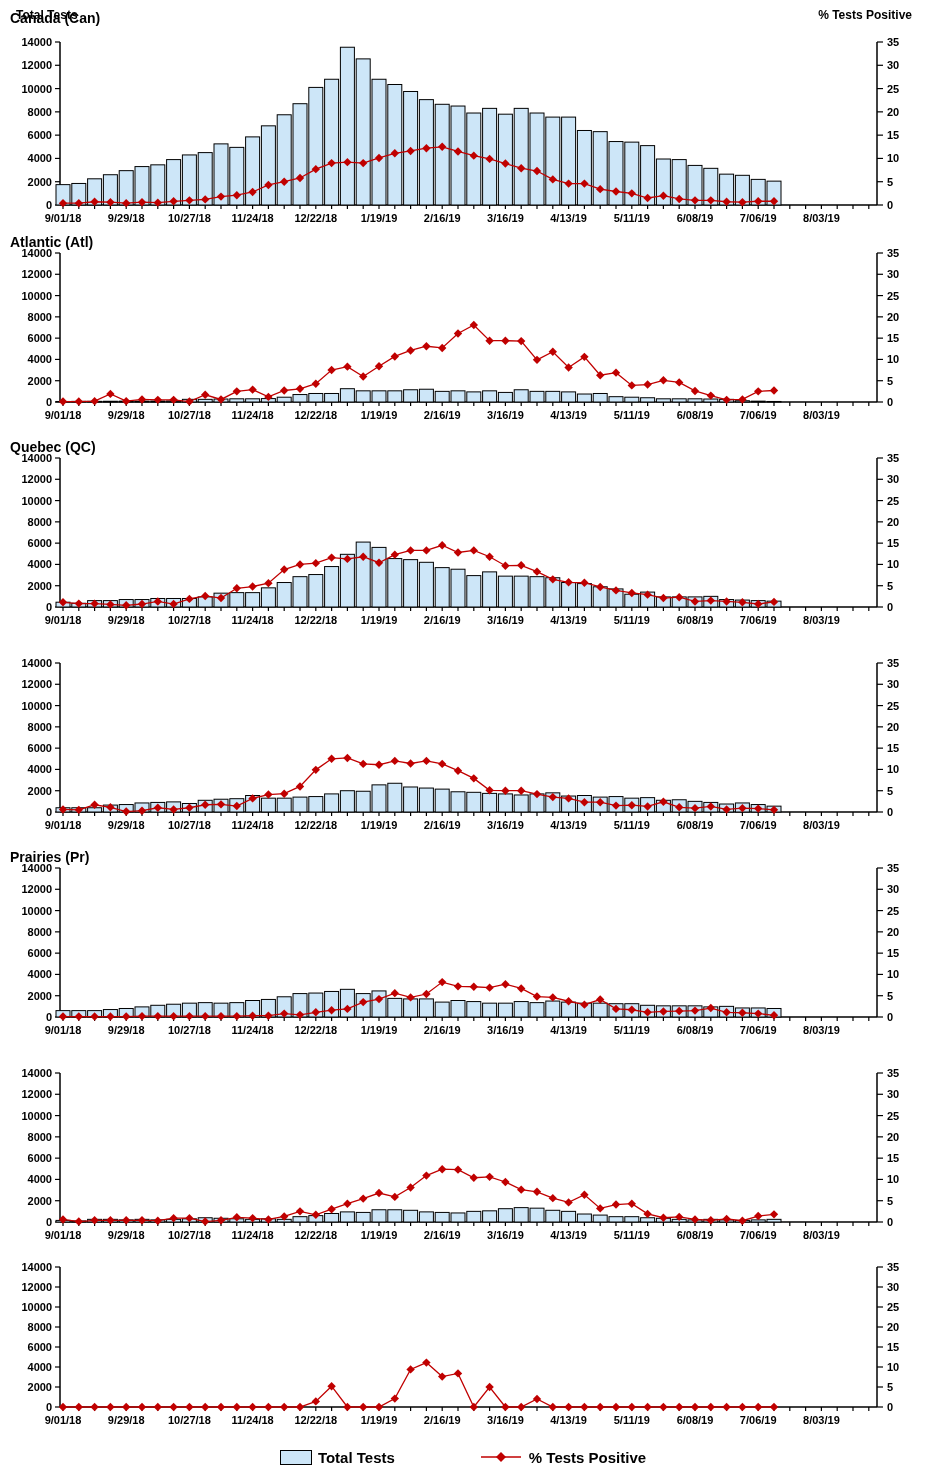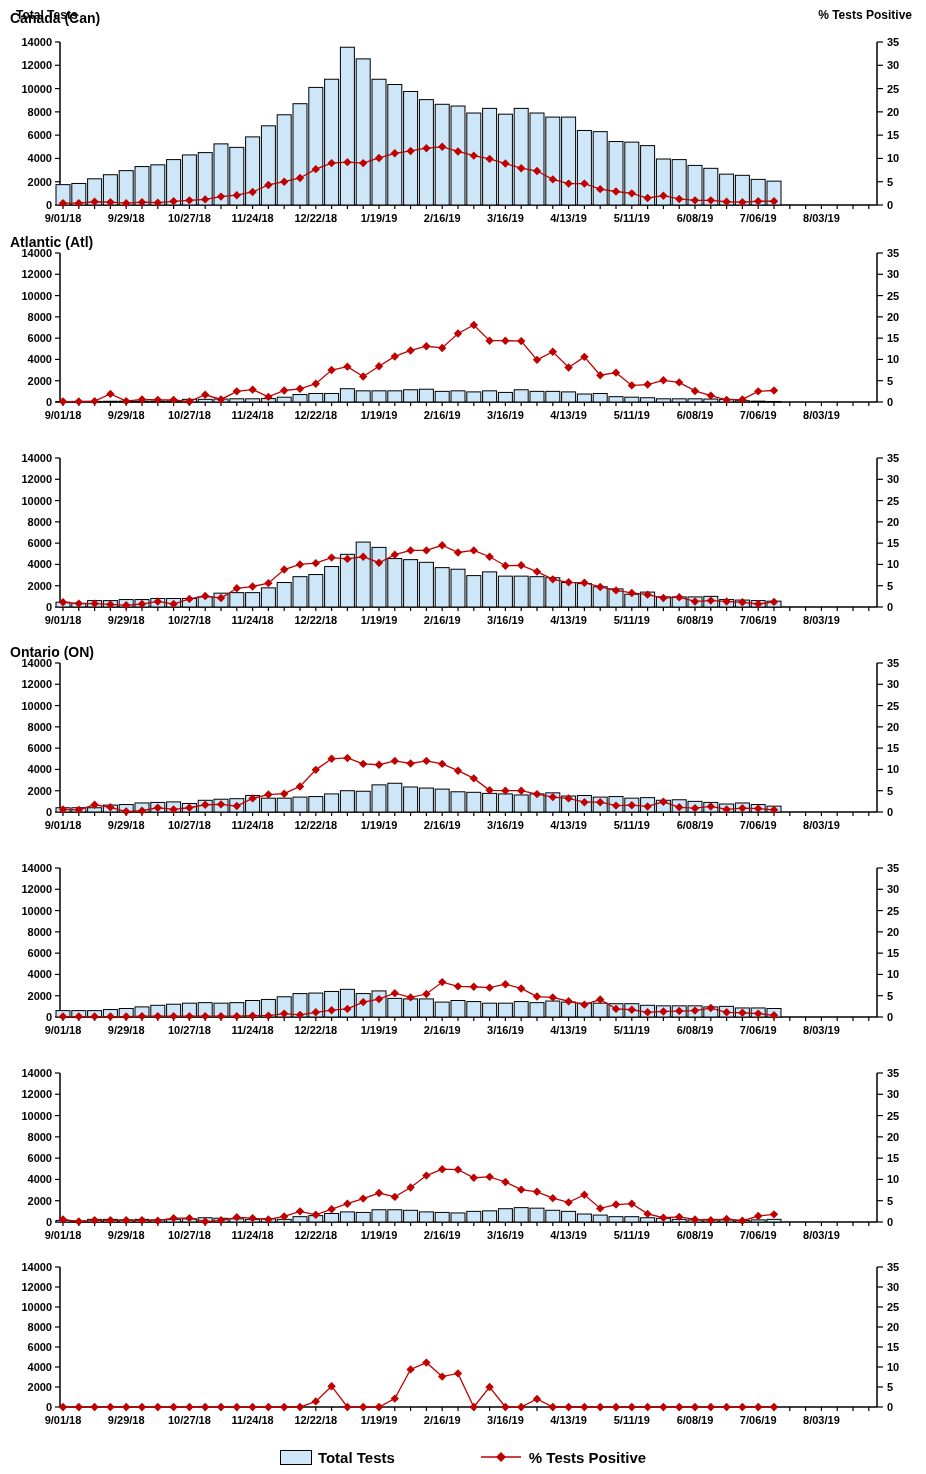--- a/index.html
+++ b/index.html
@@ -417,20 +417,21 @@
       <path d="M 695 156.73142857142858 L 699.2 160.93142857142857 L 695 165.13142857142856 L 690.8 160.93142857142857 Z" fill="#C00000"></path>
       <path d="M 710.8000000000001 161.4142857142857 L 715.0000000000001 165.6142857142857 L 710.8000000000001 169.8142857142857 L 706.6 165.6142857142857 Z" fill="#C00000"></path>
       <path d="M 726.6 165.67142857142858 L 730.8000000000001 169.87142857142857 L 726.6 174.07142857142856 L 722.4 169.87142857142857 Z" fill="#C00000"></path>
       <path d="M 742.4 165.24571428571429 L 746.6 169.44571428571427 L 742.4 173.64571428571426 L 738.1999999999999 169.44571428571427 Z" fill="#C00000"></path>
       <path d="M 758.2 157.15714285714287 L 762.4000000000001 161.35714285714286 L 758.2 165.55714285714285 L 754 161.35714285714286 Z" fill="#C00000"></path>
       <path d="M 774 156.3057142857143 L 778.2 160.50571428571428 L 774 164.70571428571427 L 769.8 160.50571428571428 Z" fill="#C00000"></path>
     </svg>
 </div>
 
 <div class="panel panel-md">
+  <div class="panel-title">Quebec (QC)</div>
   <svg class="plot" width="926" height="205">
       <line x1="60" y1="23" x2="60" y2="172" stroke="#000" stroke-width="1.5"></line>
       <line x1="877" y1="23" x2="877" y2="172" stroke="#000" stroke-width="1.5"></line>
       <line x1="60" y1="172" x2="877" y2="172" stroke="#000" stroke-width="1.5"></line>
       <line x1="55" y1="172" x2="60" y2="172" stroke="#000" stroke-width="1.2"></line>
       <text x="52" y="176" text-anchor="end" font-size="11" font-weight="bold" fill="#000000" font-family="&quot;Liberation Sans&quot;,sans-serif">0</text>
       <line x1="55" y1="150.71428571428572" x2="60" y2="150.71428571428572" stroke="#000" stroke-width="1.2"></line>
       <text x="52" y="154.71428571428572" text-anchor="end" font-size="11" font-weight="bold" fill="#000000" font-family="&quot;Liberation Sans&quot;,sans-serif">2000</text>
       <line x1="55" y1="129.42857142857144" x2="60" y2="129.42857142857144" stroke="#000" stroke-width="1.2"></line>
       <text x="52" y="133.42857142857144" text-anchor="end" font-size="11" font-weight="bold" fill="#000000" font-family="&quot;Liberation Sans&quot;,sans-serif">4000</text>
@@ -615,21 +616,20 @@
       <path d="M 695 162.2657142857143 L 699.2 166.46571428571428 L 695 170.66571428571427 L 690.8 166.46571428571428 Z" fill="#C00000"></path>
       <path d="M 710.8000000000001 161.4142857142857 L 715.0000000000001 165.6142857142857 L 710.8000000000001 169.8142857142857 L 706.6 165.6142857142857 Z" fill="#C00000"></path>
       <path d="M 726.6 162.2657142857143 L 730.8000000000001 166.46571428571428 L 726.6 170.66571428571427 L 722.4 166.46571428571428 Z" fill="#C00000"></path>
       <path d="M 742.4 163.11714285714288 L 746.6 167.31714285714287 L 742.4 171.51714285714286 L 738.1999999999999 167.31714285714287 Z" fill="#C00000"></path>
       <path d="M 758.2 164.82000000000002 L 762.4000000000001 169.02 L 758.2 173.22 L 754 169.02 Z" fill="#C00000"></path>
       <path d="M 774 162.6914285714286 L 778.2 166.89142857142858 L 774 171.09142857142857 L 769.8 166.89142857142858 Z" fill="#C00000"></path>
     </svg>
 </div>
 
 <div class="panel panel-md">
-  <div class="panel-title">Ontario (ON)</div>
   <svg class="plot" width="926" height="205">
       <line x1="60" y1="23" x2="60" y2="172" stroke="#000" stroke-width="1.5"></line>
       <line x1="877" y1="23" x2="877" y2="172" stroke="#000" stroke-width="1.5"></line>
       <line x1="60" y1="172" x2="877" y2="172" stroke="#000" stroke-width="1.5"></line>
       <line x1="55" y1="172" x2="60" y2="172" stroke="#000" stroke-width="1.2"></line>
       <text x="52" y="176" text-anchor="end" font-size="11" font-weight="bold" fill="#000000" font-family="&quot;Liberation Sans&quot;,sans-serif">0</text>
       <line x1="55" y1="150.71428571428572" x2="60" y2="150.71428571428572" stroke="#000" stroke-width="1.2"></line>
       <text x="52" y="154.71428571428572" text-anchor="end" font-size="11" font-weight="bold" fill="#000000" font-family="&quot;Liberation Sans&quot;,sans-serif">2000</text>
       <line x1="55" y1="129.42857142857144" x2="60" y2="129.42857142857144" stroke="#000" stroke-width="1.2"></line>
       <text x="52" y="133.42857142857144" text-anchor="end" font-size="11" font-weight="bold" fill="#000000" font-family="&quot;Liberation Sans&quot;,sans-serif">4000</text>
@@ -814,20 +814,21 @@
       <path d="M 695 163.96857142857144 L 699.2 168.16857142857143 L 695 172.3685714285714 L 690.8 168.16857142857143 Z" fill="#C00000"></path>
       <path d="M 710.8000000000001 162.2657142857143 L 715.0000000000001 166.46571428571428 L 710.8000000000001 170.66571428571427 L 706.6 166.46571428571428 Z" fill="#C00000"></path>
       <path d="M 726.6 165.24571428571429 L 730.8000000000001 169.44571428571427 L 726.6 173.64571428571426 L 722.4 169.44571428571427 Z" fill="#C00000"></path>
       <path d="M 742.4 163.96857142857144 L 746.6 168.16857142857143 L 742.4 172.3685714285714 L 738.1999999999999 168.16857142857143 Z" fill="#C00000"></path>
       <path d="M 758.2 164.39428571428573 L 762.4000000000001 168.59428571428572 L 758.2 172.7942857142857 L 754 168.59428571428572 Z" fill="#C00000"></path>
       <path d="M 774 165.67142857142858 L 778.2 169.87142857142857 L 774 174.07142857142856 L 769.8 169.87142857142857 Z" fill="#C00000"></path>
     </svg>
 </div>
 
 <div class="panel panel-md">
+  <div class="panel-title">Prairies (Pr)</div>
   <svg class="plot" width="926" height="205">
       <line x1="60" y1="23" x2="60" y2="172" stroke="#000" stroke-width="1.5"></line>
       <line x1="877" y1="23" x2="877" y2="172" stroke="#000" stroke-width="1.5"></line>
       <line x1="60" y1="172" x2="877" y2="172" stroke="#000" stroke-width="1.5"></line>
       <line x1="55" y1="172" x2="60" y2="172" stroke="#000" stroke-width="1.2"></line>
       <text x="52" y="176" text-anchor="end" font-size="11" font-weight="bold" fill="#000000" font-family="&quot;Liberation Sans&quot;,sans-serif">0</text>
       <line x1="55" y1="150.71428571428572" x2="60" y2="150.71428571428572" stroke="#000" stroke-width="1.2"></line>
       <text x="52" y="154.71428571428572" text-anchor="end" font-size="11" font-weight="bold" fill="#000000" font-family="&quot;Liberation Sans&quot;,sans-serif">2000</text>
       <line x1="55" y1="129.42857142857144" x2="60" y2="129.42857142857144" stroke="#000" stroke-width="1.2"></line>
       <text x="52" y="133.42857142857144" text-anchor="end" font-size="11" font-weight="bold" fill="#000000" font-family="&quot;Liberation Sans&quot;,sans-serif">4000</text>

